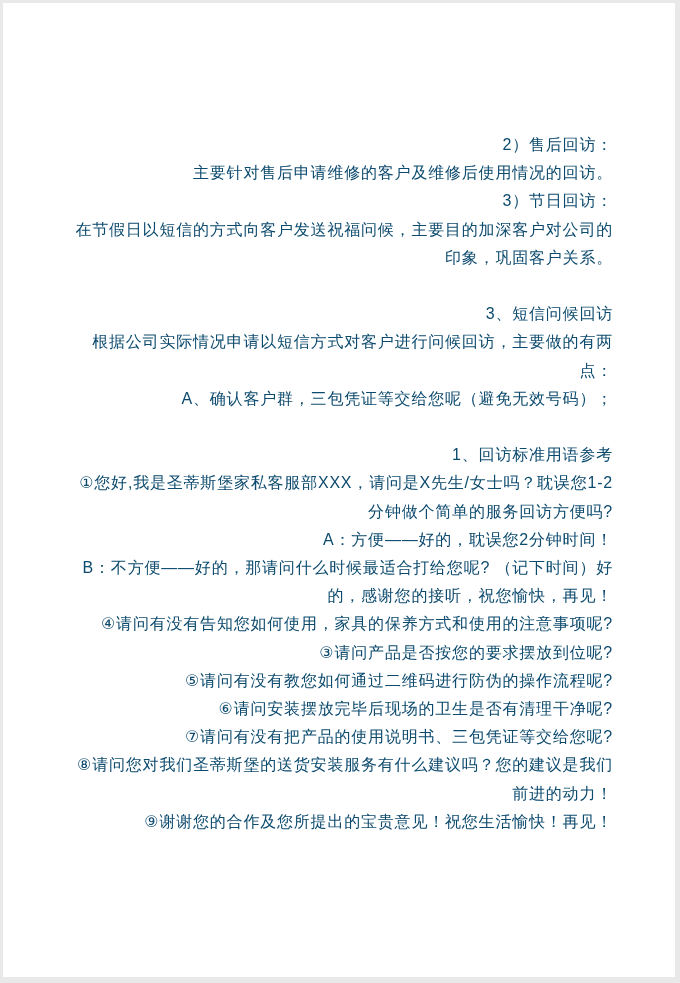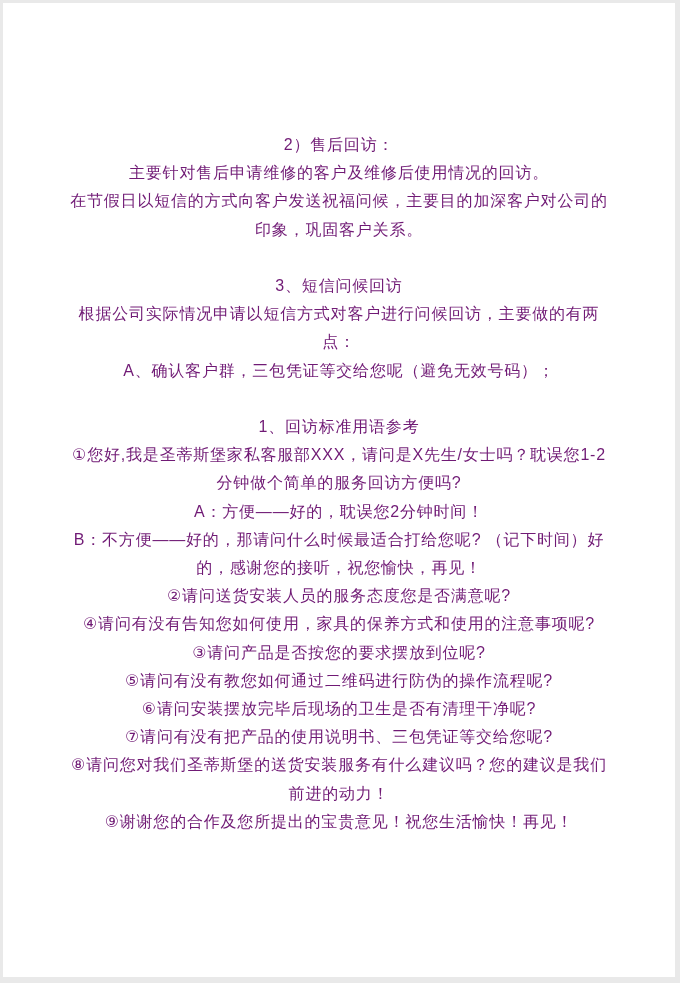--- a/index.html
+++ b/index.html
@@ -18,48 +18,48 @@
     bottom: 6px;
     background: #ffffff;
   }
   .doc-content {
     box-sizing: border-box;
     padding: 128px 62px 0 62px;
     font-family: "Liberation Sans", "DejaVu Sans", sans-serif;
     font-size: 16px;
     line-height: 28.2px;
     letter-spacing: 0.8px;
-    color: #701a75;
-    text-align: center;
+    color: #0c4a6e;
+    text-align: right;
   }
   .doc-content p {
     margin: 0;
     padding: 0;
     min-height: 28.2px;
     word-break: break-all;
   }
 </style>
 </head>
 <body>
 
 <div class="paper">
   <div class="doc-content">
       <p>2）售后回访：</p>
       <p>主要针对售后申请维修的客户及维修后使用情况的回访。</p>
+      <p>3）节日回访：</p>
       <p>在节假日以短信的方式向客户发送祝福问候，主要目的加深客户对公司的印象，巩固客户关系。</p>
       <p></p>
       <p>3、短信问候回访</p>
       <p>根据公司实际情况申请以短信方式对客户进行问候回访，主要做的有两点：</p>
       <p>A、确认客户群，三包凭证等交给您呢（避免无效号码）；</p>
       <p></p>
       <p>1、回访标准用语参考</p>
       <p>①您好,我是圣蒂斯堡家私客服部XXX，请问是X先生/女士吗？耽误您1-2分钟做个简单的服务回访方便吗?</p>
       <p>A：方便——好的，耽误您2分钟时间！</p>
       <p>B：不方便——好的，那请问什么时候最适合打给您呢? （记下时间）好的，感谢您的接听，祝您愉快，再见！</p>
-      <p>②请问送货安装人员的服务态度您是否满意呢?</p>
       <p>④请问有没有告知您如何使用，家具的保养方式和使用的注意事项呢?</p>
       <p>③请问产品是否按您的要求摆放到位呢?</p>
       <p>⑤请问有没有教您如何通过二维码进行防伪的操作流程呢?</p>
       <p>⑥请问安装摆放完毕后现场的卫生是否有清理干净呢?</p>
       <p>⑦请问有没有把产品的使用说明书、三包凭证等交给您呢?</p>
       <p>⑧请问您对我们圣蒂斯堡的送货安装服务有什么建议吗？您的建议是我们前进的动力！</p>
       <p>⑨谢谢您的合作及您所提出的宝贵意见！祝您生活愉快！再见！</p>
     </div>
 </div>
 

